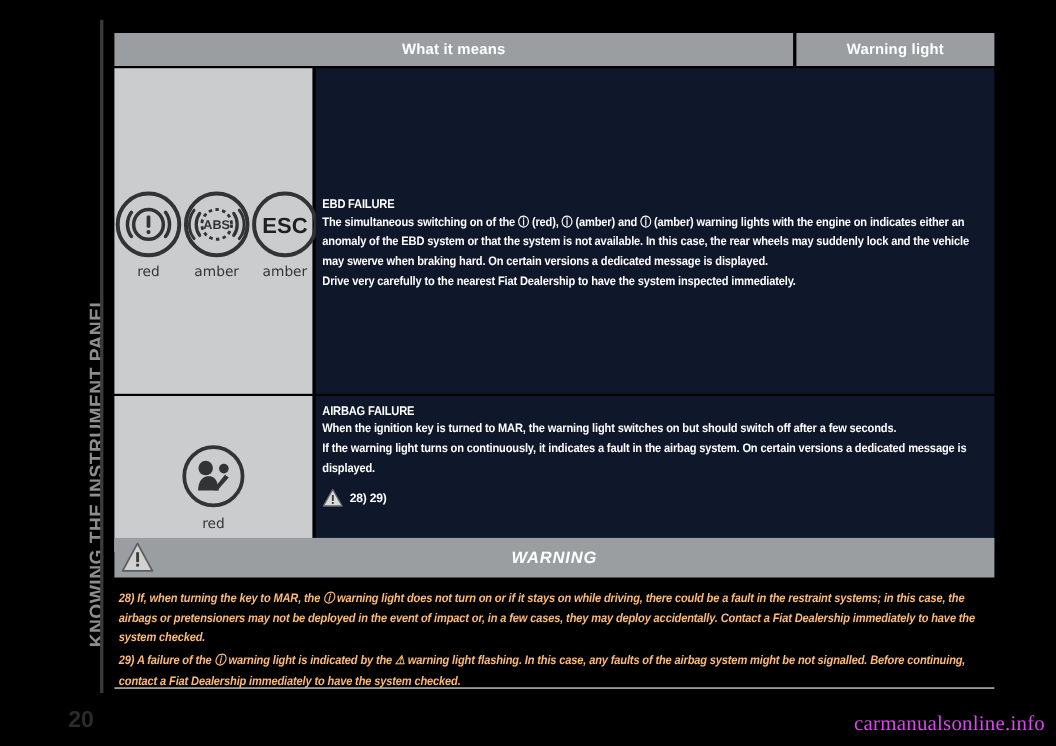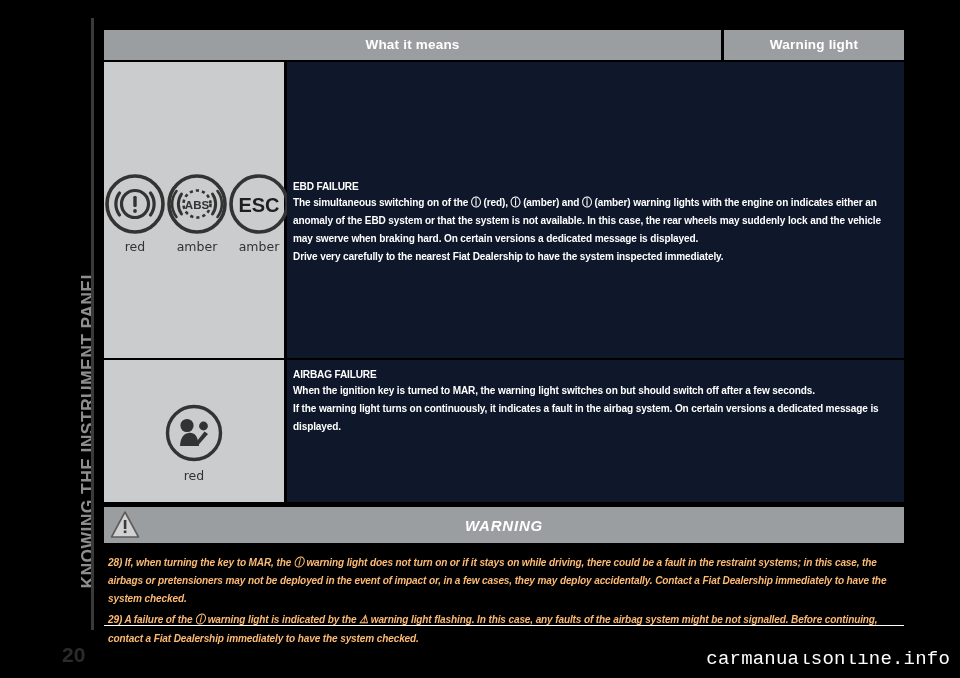--- a/index.html
+++ b/index.html
@@ -51,24 +51,24 @@
     left: 62px;
     top: 643px;
     color: #2b2b2b;
     font-size: 21px;
     font-weight: bold;
   }
   #footer-watermark {
     position: absolute;
     right: 10px;
     top: 648px;
-    color: #ffffff;
+    color: #d946ef;
     font-size: 19px;
     letter-spacing: 0.2px;
-    font-family: Liberation Mono, monospace;
+    font-family: Liberation Serif, serif;
   }
 
   
   #table {
     position: absolute;
     left: 104px;
     top: 30px;
     width: 800px;
   }
   .thead {
@@ -151,21 +151,21 @@
     font-size: 11px;
     font-weight: bold;
     letter-spacing: -0.2px;
     color: #ffffff;
   }
 
   
   #warning-box {
     position: absolute;
     left: 104px;
-    top: 507px;
+    top: 489px;
     width: 800px;
   }
   #warning-head {
     background: #9b9ea1;
     height: 36px;
     display: flex;
     align-items: center;
     justify-content: center;
     position: relative;
   }
@@ -281,20 +281,28 @@
           <path d="M30.5 43.5 L41.5 29.5 L45 32 L34.5 44 Z" fill="#333"></path>
         </svg>
         <div class="lamp-colour">red</div>
       </div>
     </div>
 
     <div class="cell-means">
       <p class="sec-title">AIRBAG FAILURE</p>
       <p class="sec-body">When the ignition key is turned to MAR, the warning light switches on but should switch off after a few seconds.</p>
       <p class="sec-body">If the warning light turns on continuously, it indicates a fault in the airbag system. On certain versions a dedicated message is displayed.</p>
+      <div class="ref-line">
+        <svg width="19" height="17" viewBox="0 0 19 17">
+          <path d="M9.5 1 L18 16 L1 16 Z" fill="#d9d9d9" stroke="#6a6a6a" stroke-width="1.2" stroke-linejoin="round"></path>
+          <rect x="8.7" y="6" width="1.7" height="5.4" fill="#3a3a3a"></rect>
+          <rect x="8.7" y="12.4" width="1.7" height="1.7" fill="#3a3a3a"></rect>
+        </svg>
+        <span class="ref-nums">28) 29)</span>
+      </div>
     </div>
   </div>
 
 </div>
 
 <div id="warning-box">
   <div id="warning-head">
     <span id="warning-head-icon">
       <svg width="30" height="30" viewBox="0 0 30 30">
         <path d="M15 2 L28.5 27 L1.5 27 Z" fill="#d2d2d2" stroke="#5c5c5c" stroke-width="1.6" stroke-linejoin="round"></path>

